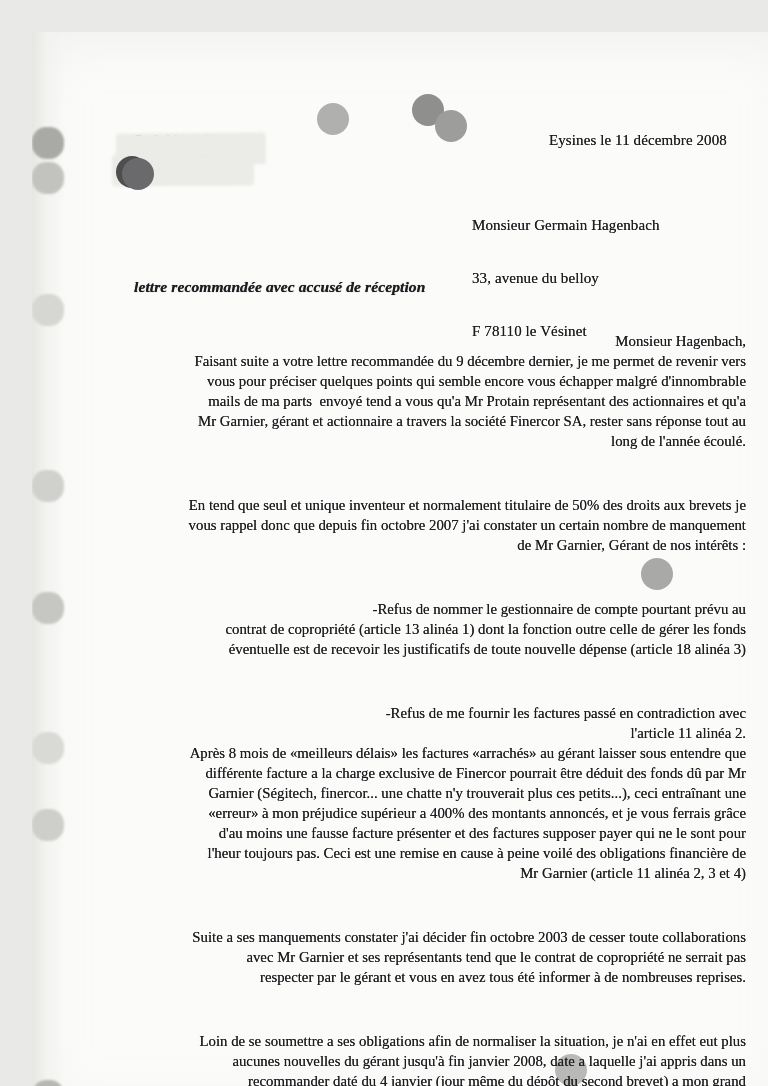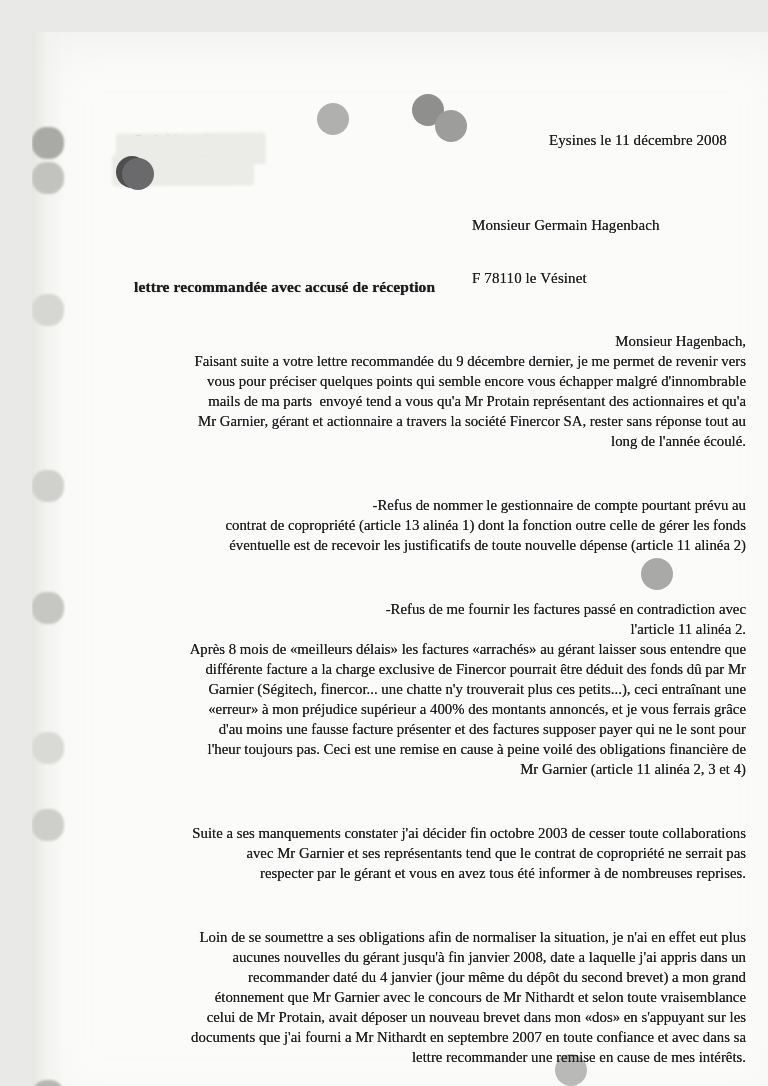--- a/index.html
+++ b/index.html
@@ -44,20 +44,21 @@
     white-space:pre;
   }
   .sender{left:85px;top:82px;}
   .dateline{left:453px;top:82px;margin-left:48px;}
   .recipient{left:408px;top:151px;}
   .subject{
     left:86px;top:228px;
     font-weight:bold;
     font-size:15.5px;
     text-shadow:0 0 .7px rgba(20,20,25,.9);
+    font-style:italic;
   }
   .body-block{
     position:absolute;left:86px;top:267px;width:660px;
     font-size:14.8px;line-height:20px;text-align:right;
   }
   .body-block p{
     white-space:pre;
     margin:0 0 12px 0;
     text-shadow:0 0 .55px rgba(30,30,35,.85);
   }
@@ -85,34 +86,37 @@
   <div class="whiteout" style="left:80px;top:122px;width:142px;height:11px;transform:rotate(-0.4deg);"></div>
   <div class="speck" style="left:84px;top:124px;width:3px;height:3px;background:#4e4e50;"></div>
   <div class="speck" style="left:90px;top:126px;width:2px;height:2px;background:#6a6a6c;"></div>
 
   <div class="speck" style="left:380px;top:62px;width:2px;height:3px;background:#8f8f8d;"></div>
   <div class="speck" style="left:403px;top:78px;width:3px;height:3px;background:#9d9d9b;"></div>
   <div class="speck" style="left:285px;top:71px;width:2px;height:2px;background:#b0b0ae;"></div>
   <div class="speck" style="left:523px;top:1022px;width:3px;height:4px;background:#b9b9b7;"></div>
   <div class="speck" style="left:609px;top:526px;width:2px;height:2px;background:#a9a9a7;"></div>
 
-  <div class="scan-text recipient" id="recipient-block"><div>Monsieur Germain Hagenbach</div><div>F 78110 le Vésinet</div></div>
+  <div class="scan-text recipient" id="recipient-block"><div>Monsieur Germain Hagenbach</div><div>33, avenue du belloy</div><div>F 78110 le Vésinet</div></div>
 
   <div class="scan-text subject">lettre recommandée avec accusé de réception</div>
 
   <div class="body-block" id="letter-body">
       <p>Monsieur Hagenbach,
 Faisant suite a votre lettre recommandée du 9 décembre dernier, je me permet de revenir vers
 vous pour préciser quelques points qui semble encore vous échapper malgré d'innombrable
 mails de ma parts  envoyé tend a vous qu'a Mr Protain représentant des actionnaires et qu'a
 Mr Garnier, gérant et actionnaire a travers la société Finercor SA, rester sans réponse tout au
 long de l'année écoulé.</p>
+      <p>En tend que seul et unique inventeur et normalement titulaire de 50% des droits aux brevets je
+vous rappel donc que depuis fin octobre 2007 j'ai constater un certain nombre de manquement
+de Mr Garnier, Gérant de nos intérêts :</p>
       <p class="indented">-Refus de nommer le gestionnaire de compte pourtant prévu au
 contrat de copropriété (article 13 alinéa 1) dont la fonction outre celle de gérer les fonds
-éventuelle est de recevoir les justificatifs de toute nouvelle dépense (article 11 alinéa 2)</p>
+éventuelle est de recevoir les justificatifs de toute nouvelle dépense (article 18 alinéa 3)</p>
       <p class="indented">-Refus de me fournir les factures passé en contradiction avec
 l'article 11 alinéa 2.
 Après 8 mois de «meilleurs délais» les factures «arrachés» au gérant laisser sous entendre que
 différente facture a la charge exclusive de Finercor pourrait être déduit des fonds dû par Mr
 Garnier (Ségitech, finercor... une chatte n'y trouverait plus ces petits...), ceci entraînant une
 «erreur» à mon préjudice supérieur a 400% des montants annoncés, et je vous ferrais grâce
 d'au moins une fausse facture présenter et des factures supposer payer qui ne le sont pour
 l'heur toujours pas. Ceci est une remise en cause à peine voilé des obligations financière de
 Mr Garnier (article 11 alinéa 2, 3 et 4)</p>
       <p>Suite a ses manquements constater j'ai décider fin octobre 2003 de cesser toute collaborations

